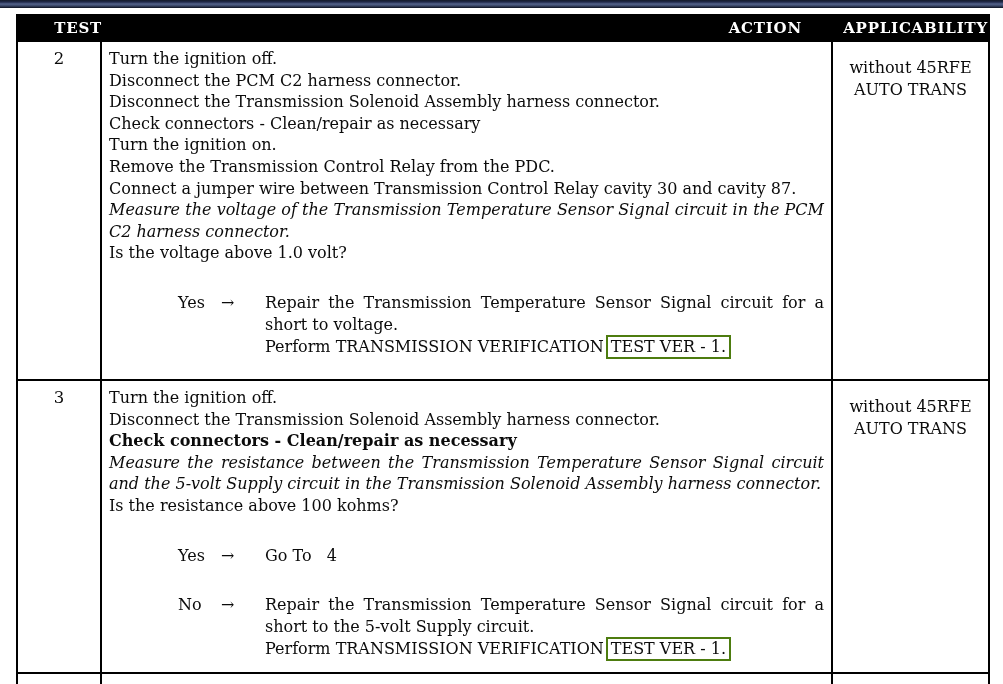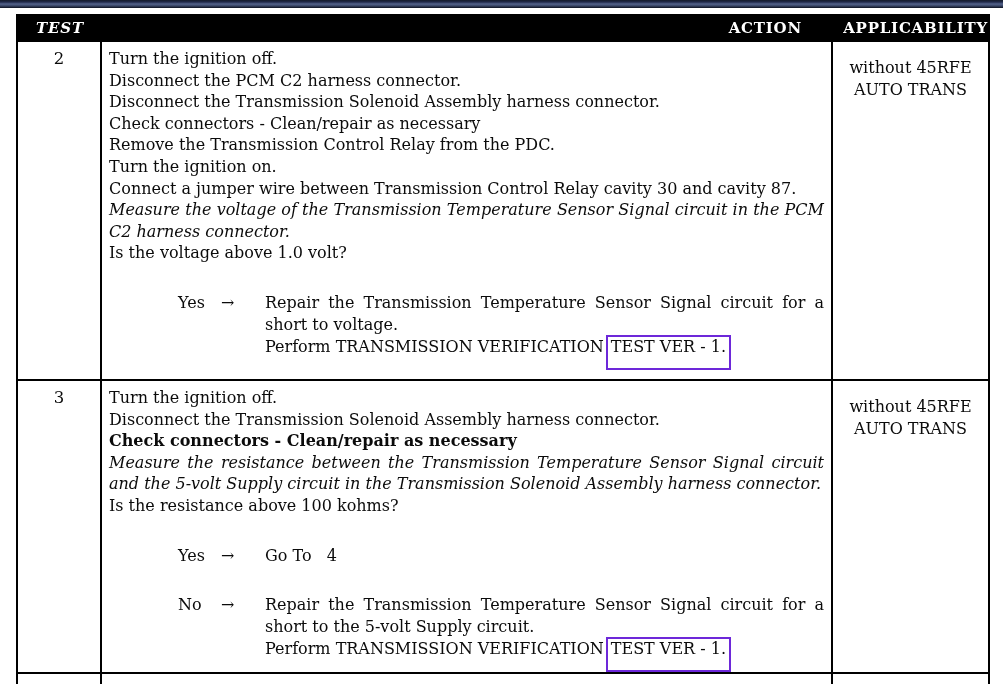--- a/index.html
+++ b/index.html
@@ -13,21 +13,21 @@
     background:linear-gradient(180deg,#141b29 0%,#20294a 25%,#54648c 50%,#3a4768 72%,#0d1220 100%);
   }
   .doc-table {
     position:absolute; left:16px; top:14px; width:974px;
     border:2px solid #000; box-sizing:border-box; background:#fff;
   }
   .hdr {
     display:flex; align-items:center; height:24px;
     background:#000; color:#fff; font-weight:bold; font-size:15px; letter-spacing:0.8px;
   }
-  .hdr .hc1 { width:84px; text-align:center;font-style:italic; }
+  .hdr .hc1 { width:84px; text-align:right; }
   .hdr .hc2 { width:700px; text-align:right; }
   .hdr .hc3 { flex:1; text-align:right; }
   .row { display:flex; border-top:2px solid #000; overflow:hidden; box-sizing:border-box; }
   .row-2 { height:339px; }
   .row-3 { height:293px; }
   .row-partial { height:14px; }
   .cell-test {
     width:84px; border-right:2px solid #000; box-sizing:border-box;
     text-align:center; padding-top:7px; font-size:16.5px;
   }
@@ -41,21 +41,21 @@
   .step { text-align:left; }
   .step.just { text-align:justify;font-style:italic; }
   .step.bold { font-weight:bold; }
   .decision { display:flex; margin-top:28px; padding-left:69px; }
   .dlabel { width:43px; flex:0 0 auto; }
   .darrow { width:44px; flex:0 0 auto; }
   .dbody { flex:1; min-width:0; }
   .dtext { text-align:justify; }
   .prewrap { white-space:pre-wrap; }
   .linkbox {
-    display:inline-block; border:2px solid #6d28d9; padding:0 3px 12px 3px;
+    display:inline-block; border:2px solid #4d7c0f; padding:0 3px 1px 3px;
     margin-left:2px; line-height:19px;
   }
 </style>
 </head>
 <body>
 
 <div class="page">
   <div class="top-strip"></div>
 
   <div class="doc-table">
@@ -66,22 +66,22 @@
       <div class="hc3">APPLICABILITY</div>
     </div>
 
     <div class="row row-2">
       <div class="cell-test">2</div>
       <div class="cell-action">
         <div class="step">Turn the ignition off.</div>
         <div class="step">Disconnect the PCM C2 harness connector.</div>
         <div class="step">Disconnect the Transmission Solenoid Assembly harness connector.</div>
         <div class="step">Check connectors - Clean/repair as necessary</div>
+        <div class="step">Turn the ignition on.</div>
         <div class="step">Remove the Transmission Control Relay from the PDC.</div>
-        <div class="step">Turn the ignition on.</div>
         <div class="step">Connect a jumper wire between Transmission Control Relay cavity 30 and cavity 87.</div>
         <div class="step just">Measure the voltage of the Transmission Temperature Sensor Signal circuit in the PCM C2 harness connector.</div>
         <div class="step">Is the voltage above 1.0 volt?</div>
 
         <div class="decision">
           <span class="dlabel">Yes</span>
           <span class="darrow">→</span>
           <div class="dbody">
             <div class="dtext">Repair the Transmission Temperature Sensor Signal circuit for a short to voltage.</div>
             <div><span>Perform TRANSMISSION VERIFICATION</span><span class="linkbox">TEST VER - 1.</span></div>

